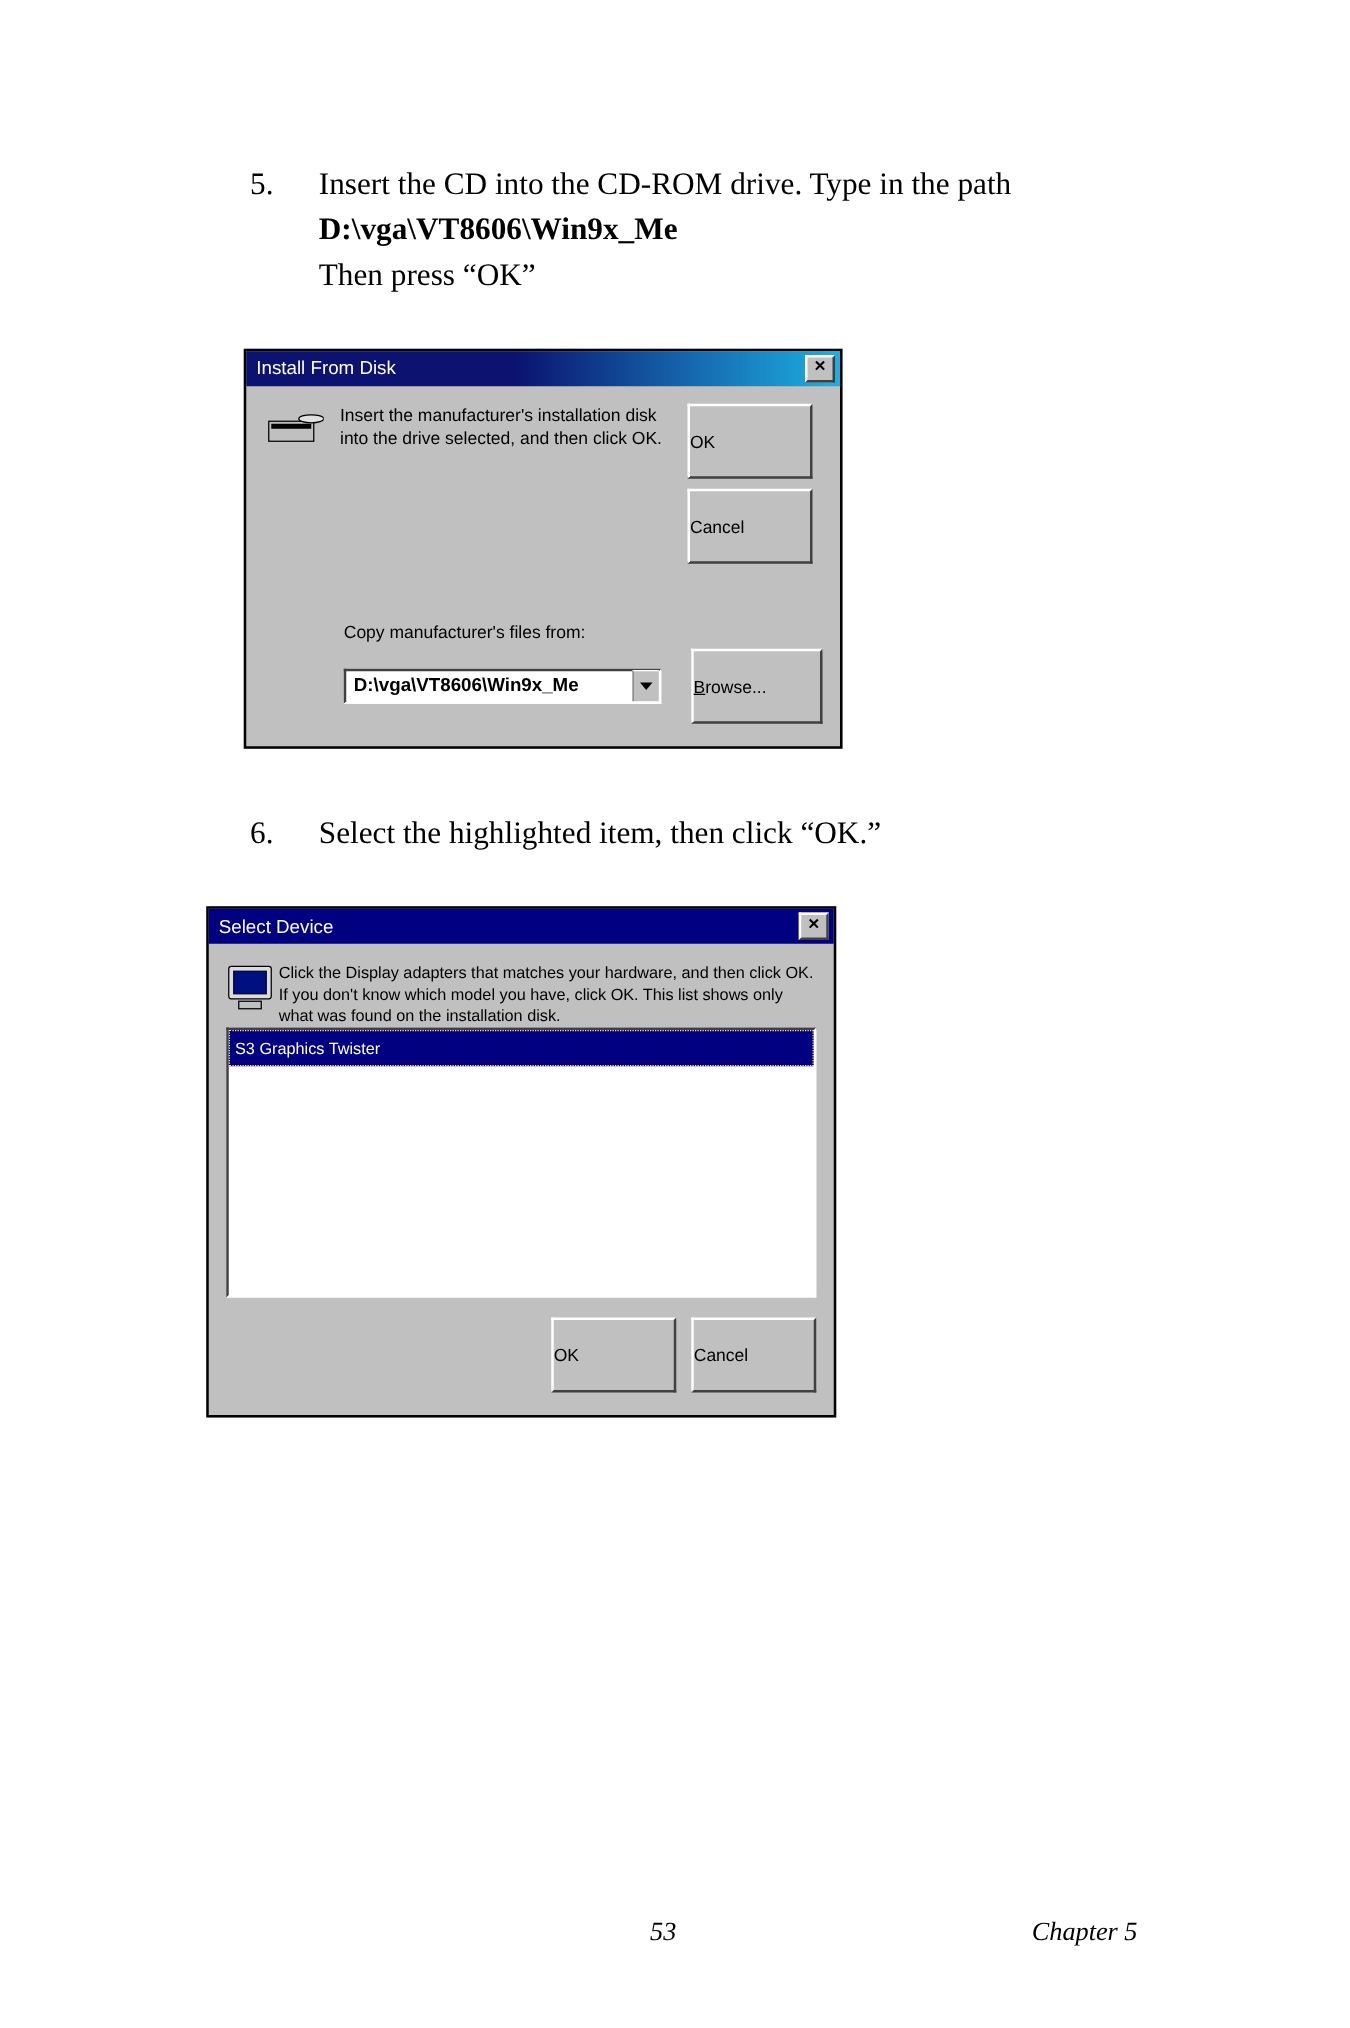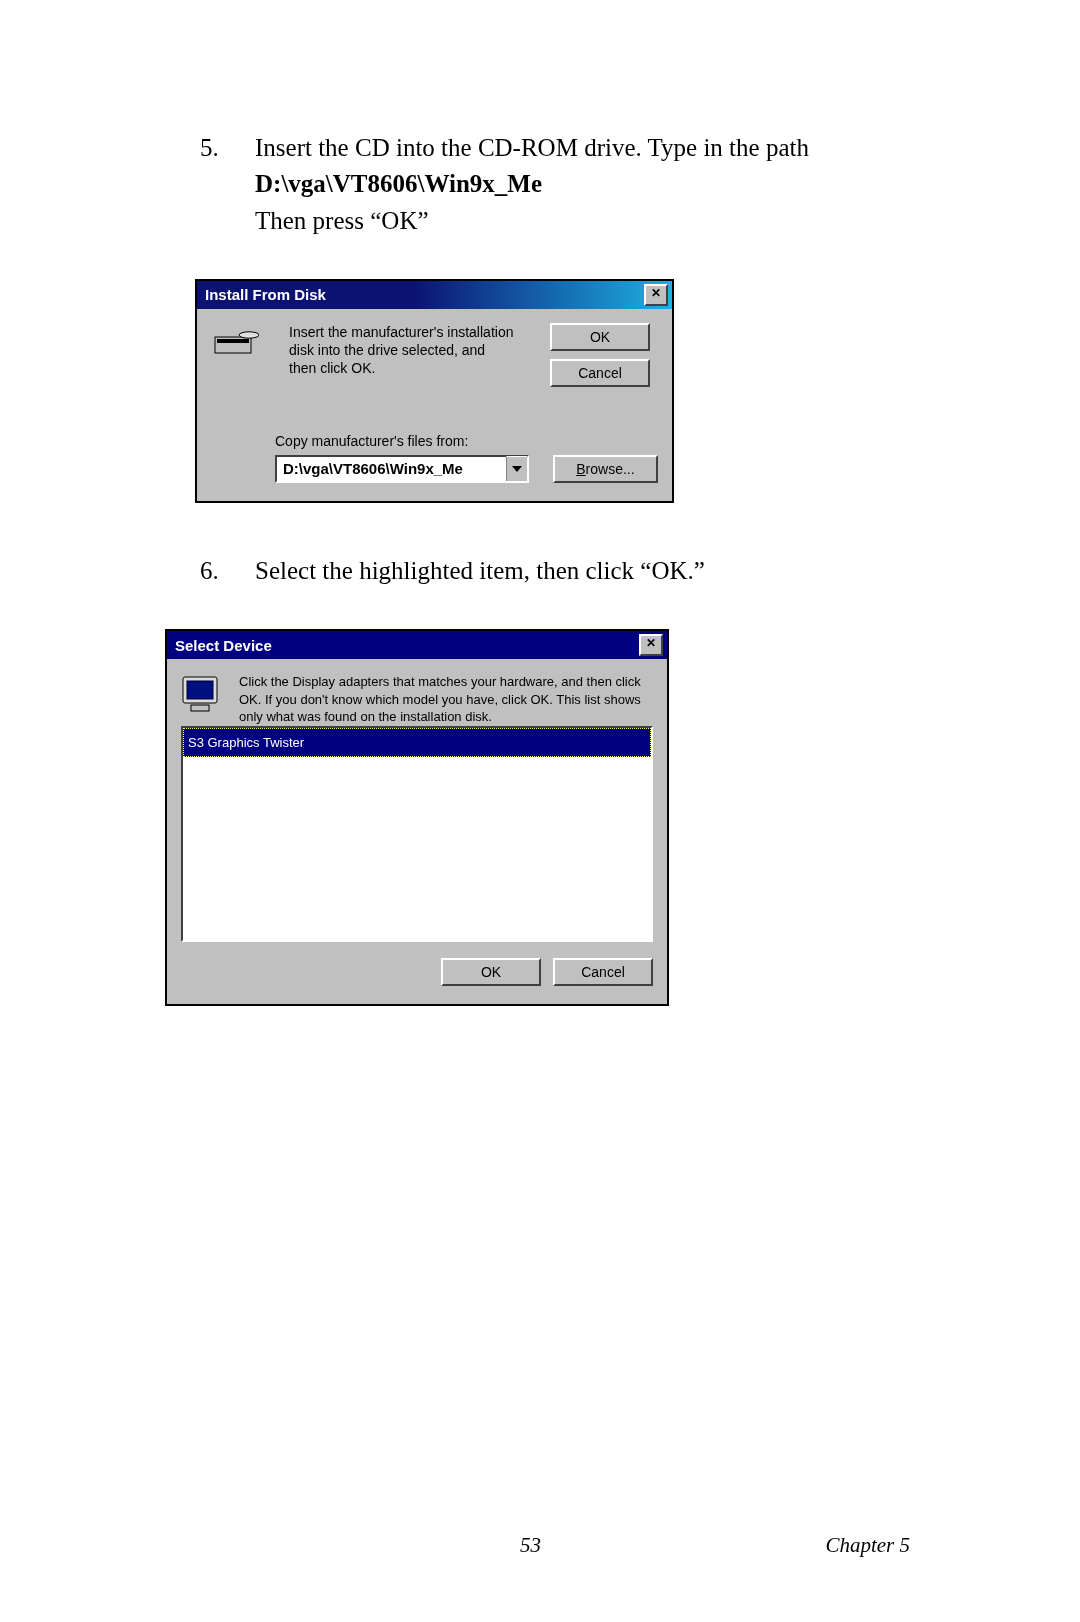--- a/index.html
+++ b/index.html
@@ -7,47 +7,47 @@
 .step{display:flex;margin:0 0 40px 0;font-size:25px;line-height:1.45}
 .step-num{width:55px;flex:none}
 .step-body{flex:1}
 b{font-weight:bold}
 
 
 .win{border:2px solid #000;background:#c0c0c0;font-family:"MS Sans Serif",Tahoma,Arial,sans-serif;font-size:14px;color:#000}
 .titlebar{display:flex;align-items:center;justify-content:space-between;padding:3px 4px 3px 8px}
 .grad1{background:linear-gradient(90deg,#0b126f 0%,#0b126f 45%,#1eb0e2 100%)}
 .grad2{background:#000080}
-.title-text{color:#fff;font-weight:bold;font-size:15px}
+.title-text{color:#fff;font-weight:normal;font-size:15px}
 .close-btn{width:20px;height:18px;background:#c0c0c0;border:2px solid;border-color:#fff #404040 #404040 #fff;text-align:center;line-height:14px;font-size:12px;font-family:Arial,sans-serif;font-weight:bold}
 .win-body{padding:14px 14px 18px 14px}
 
 
-.btn{display:inline-block;width:96px;padding:4px 0;text-align:center;background:#c0c0c0;border:2px solid;border-color:#fff #404040 #404040 #fff;font-size:14px}
+.btn{display:inline-block;width:96px;padding:20px 0;text-align:left;background:#c0c0c0;border:2px solid;border-color:#fff #404040 #404040 #fff;font-size:14px}
 .btn.small{width:106px}
 
 
 .d1{width:475px;margin:0 0 50px -5px}
-.d1-top{display:flex;gap:28px}
+.d1-top{display:flex;gap:11px}
 .disk-icon{width:50px;flex:none;display:flex;align-items:flex-start;justify-content:center;padding-top:4px}
 .disk-svg{width:46px;height:30px}
 .d1-msg{flex:1;font-size:14px;line-height:1.3;padding-right:6px}
 .d1-btns{width:108px;flex:none;display:flex;flex-direction:column;gap:8px}
 .d1-lower{margin:46px 0 0 64px}
 .copylabel{font-size:14px;margin-bottom:6px}
 .combo-row{display:flex;align-items:center;gap:24px}
 .combo{display:flex;width:266px;height:28px;background:#fff;border:2px solid;border-color:#404040 #fff #fff #404040;box-sizing:border-box;align-items:center}
 .combo input{flex:1;border:0;outline:0;font-family:Arial,sans-serif;font-size:15px;font-weight:bold;padding:0 6px;background:transparent}
 .combo .arrow{width:20px;height:100%;background:#c0c0c0;border-left:1px solid #808080;border-top:1px solid #fff;display:flex;align-items:center;justify-content:center}
 .dn{width:0;height:0;border-left:5px solid transparent;border-right:5px solid transparent;border-top:6px solid #000}
 .ul{text-decoration:underline}
 
 
 .d2{width:500px;margin:40px 0 16px -35px}
-.d2-top{display:flex;gap:16px}
+.d2-top{display:flex;}
 .mon-icon{width:42px;flex:none;padding-top:2px}
 .mon-svg{width:40px;height:38px}
 .d2-msg{flex:1;font-size:13px;line-height:1.35}
 .models-label{margin:14px 0 2px 0;font-size:13px}
 .models{height:216px;background:#fff;border:2px solid;border-color:#404040 #fff #fff #404040;box-sizing:border-box}
 .sel{background:#000080;color:#fff;border:1px dotted #ffef9a;margin:0;padding:6px 4px;font-size:13px}
 .d2-btns{display:flex;justify-content:flex-end;gap:12px;margin-top:16px}
 
 
 .footer{position:absolute;left:0;right:0;bottom:64px;display:flex;justify-content:space-between;padding:0 170px 0 0;font-style:italic;font-size:21px;font-family:"Times New Roman",serif}

